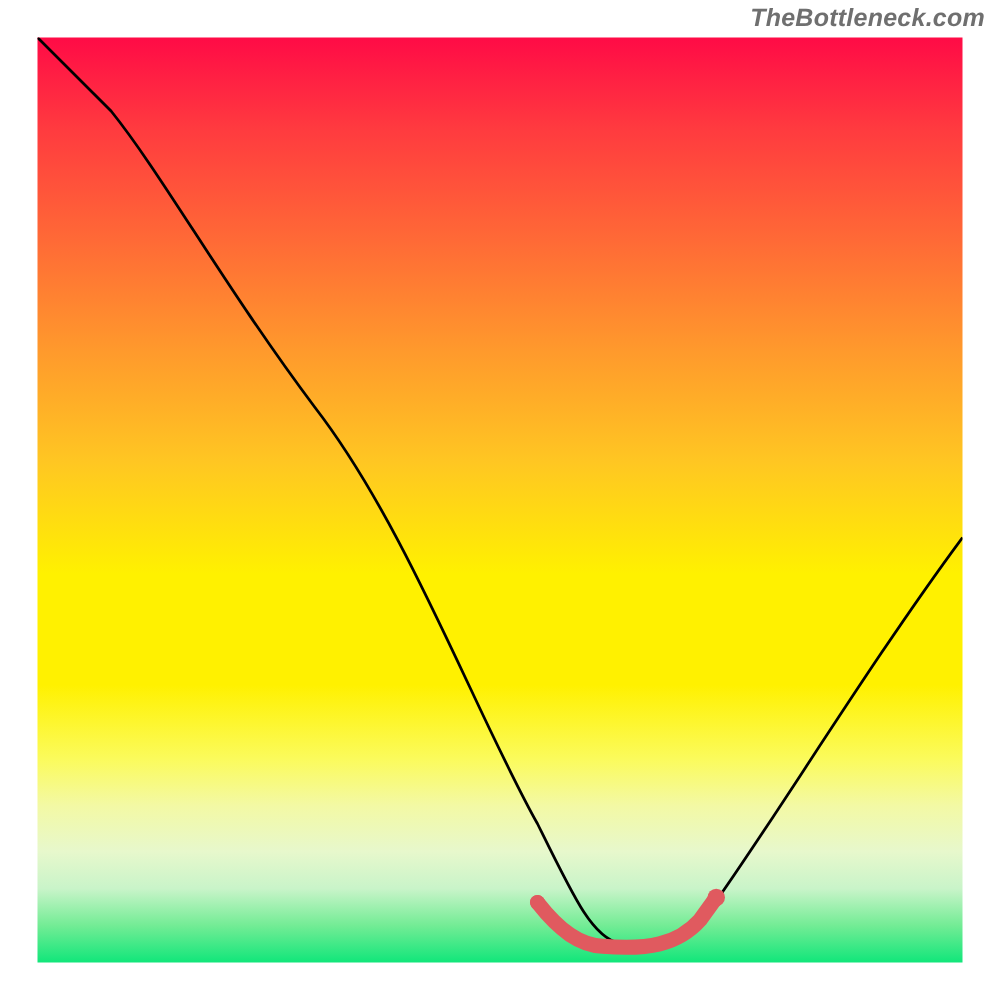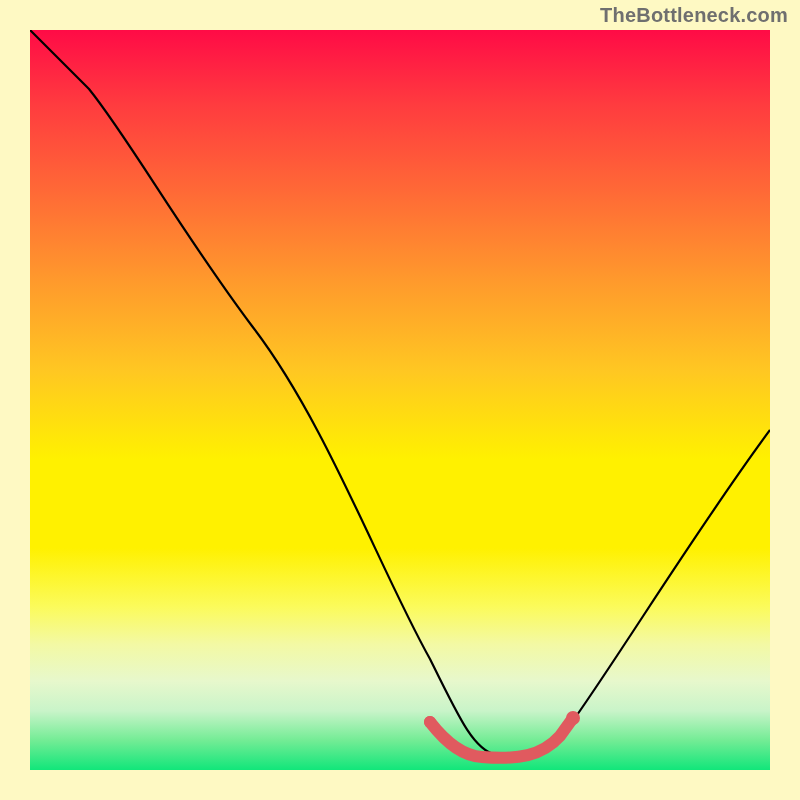--- a/index.html
+++ b/index.html
@@ -9,21 +9,22 @@
     height: 800px;
     background: #000000;
     overflow: hidden;
   }
   .frame {
     position: absolute;
     top: 0;
     left: 0;
     width: 800px;
     height: 800px;
-    background: #fef9c3;
+    background: #ffffff;
+    font-style: italic;
   }
   .plot-area {
     position: absolute;
     left: 30px;
     top: 30px;
     width: 740px;
     height: 740px;
   }
   .gradient-bg {
     position: absolute;

